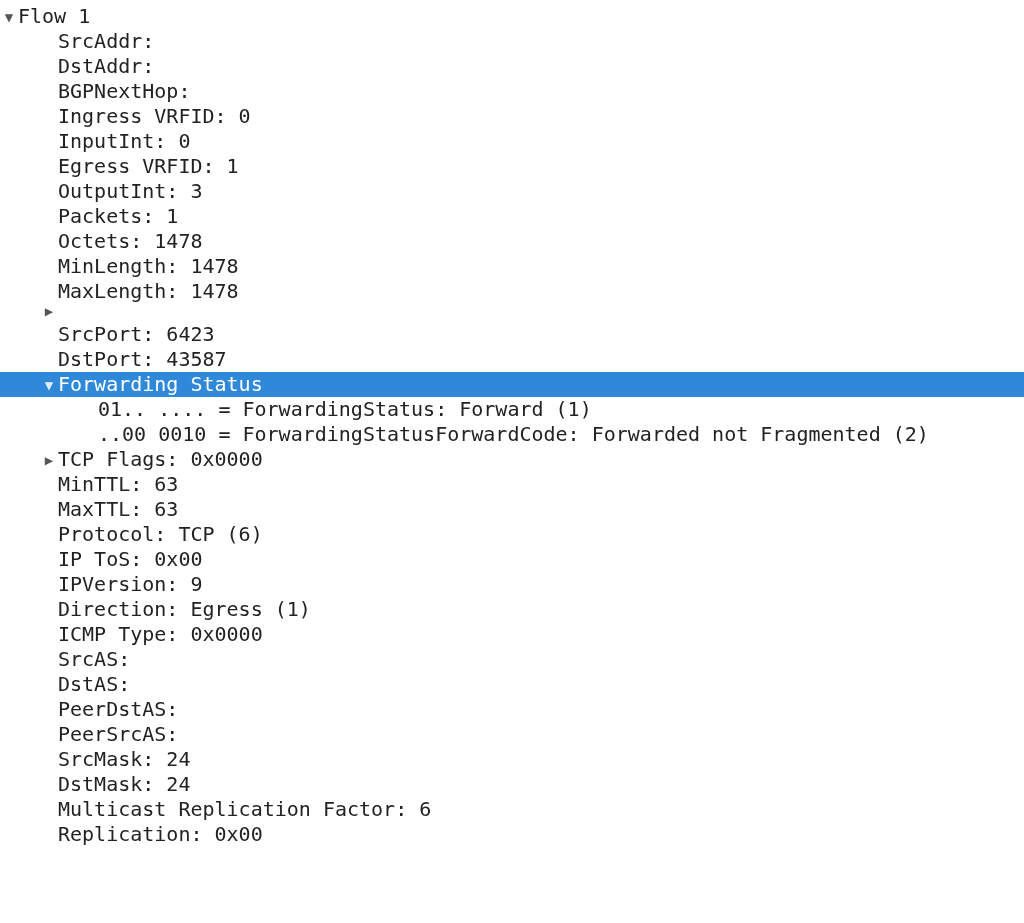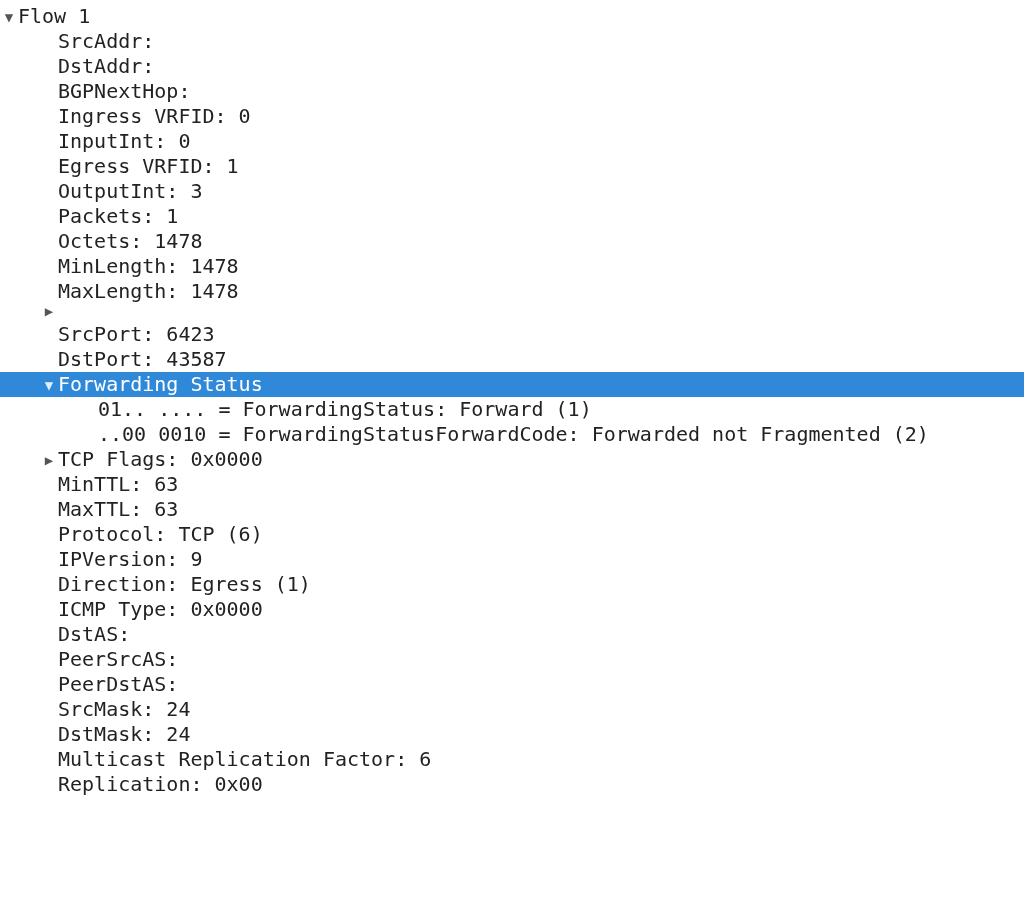--- a/index.html
+++ b/index.html
@@ -151,46 +151,56 @@
       <span class="content">MaxTTL: 63</span>
     </div>
     <div class="row">
       <span class="indent1"></span>
       <span class="arrow blank">▶</span>
       <span class="content">Protocol: TCP (6)</span>
     </div>
     <div class="row">
       <span class="indent1"></span>
       <span class="arrow blank">▶</span>
+      <span class="content">IP ToS: 0x00</span>
+    </div>
+    <div class="row">
+      <span class="indent1"></span>
+      <span class="arrow blank">▶</span>
       <span class="content">IPVersion: 9</span>
     </div>
     <div class="row">
       <span class="indent1"></span>
       <span class="arrow blank">▶</span>
       <span class="content">Direction: Egress (1)</span>
     </div>
     <div class="row">
       <span class="indent1"></span>
       <span class="arrow blank">▶</span>
       <span class="content">ICMP Type: 0x0000</span>
     </div>
     <div class="row">
       <span class="indent1"></span>
       <span class="arrow blank">▶</span>
+      <span class="content">SrcAS:</span>
+    </div>
+    <div class="row">
+      <span class="indent1"></span>
+      <span class="arrow blank">▶</span>
       <span class="content">DstAS:</span>
     </div>
     <div class="row">
       <span class="indent1"></span>
       <span class="arrow blank">▶</span>
+      <span class="content">PeerDstAS:</span>
+    </div>
+    <div class="row">
+      <span class="indent1"></span>
+      <span class="arrow blank">▶</span>
       <span class="content">PeerSrcAS:</span>
-    </div>
-    <div class="row">
-      <span class="indent1"></span>
-      <span class="arrow blank">▶</span>
-      <span class="content">PeerDstAS:</span>
     </div>
     <div class="row">
       <span class="indent1"></span>
       <span class="arrow blank">▶</span>
       <span class="content">SrcMask: 24</span>
     </div>
     <div class="row">
       <span class="indent1"></span>
       <span class="arrow blank">▶</span>
       <span class="content">DstMask: 24</span>

